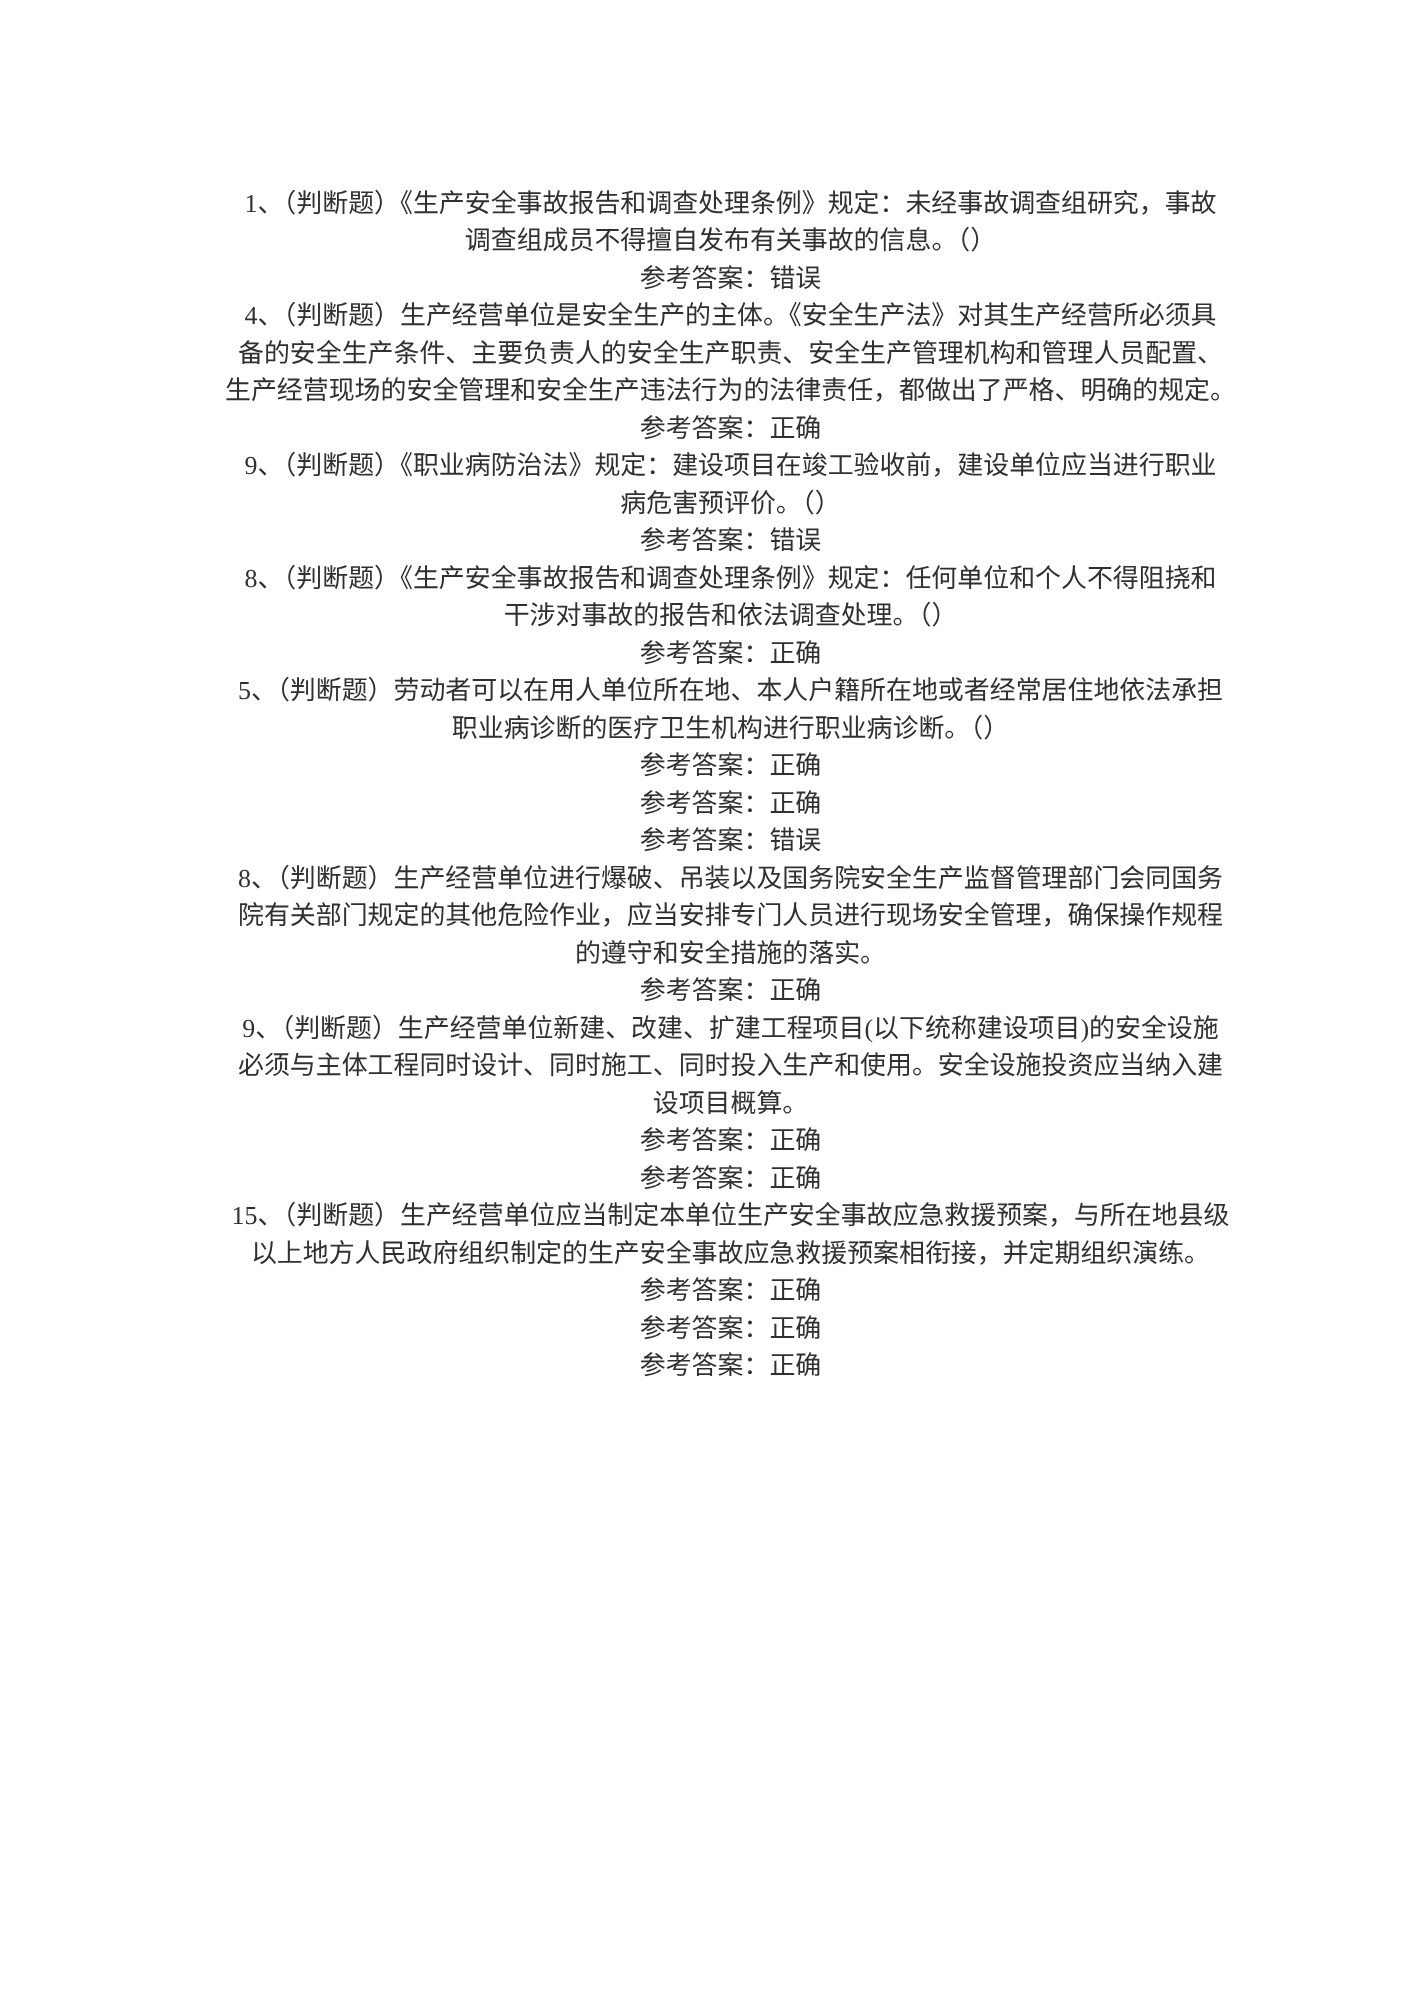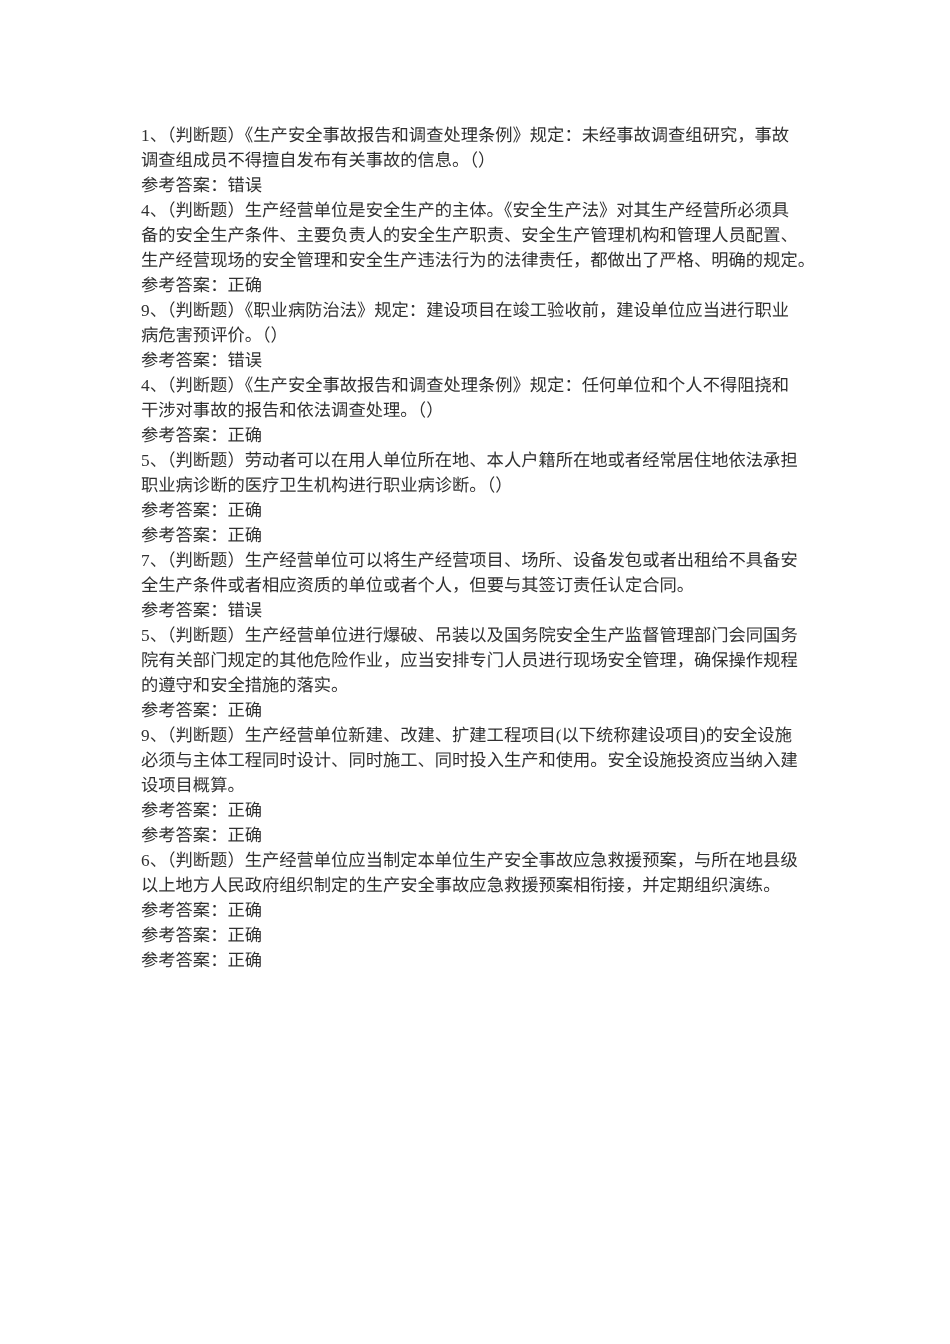--- a/index.html
+++ b/index.html
@@ -30,82 +30,80 @@
     margin: 0;
     padding: 0;
     white-space: pre-line;
     word-break: break-all;
   }
 </style>
 </head>
 <body style="background: rgb(255, 255, 255);">
 
 <div class="page">
-  <div class="doc-body" style="color: rgb(48, 48, 48);">
+  <div class="doc-body" style="color: rgb(48, 48, 48); text-align: center;">
   <section class="question">
     <p class="q-text">1、（判断题）《生产安全事故报告和调查处理条例》规定：未经事故调查组研究，事故
 调查组成员不得擅自发布有关事故的信息。（）</p>
     <p class="answer-line"><span class="answer-label">参考答案：</span><span class="answer-value">错误</span></p>
   </section>
 
   <section class="question">
     <p class="q-text">4、（判断题）生产经营单位是安全生产的主体。《安全生产法》对其生产经营所必须具
 备的安全生产条件、主要负责人的安全生产职责、安全生产管理机构和管理人员配置、
 生产经营现场的安全管理和安全生产违法行为的法律责任，都做出了严格、明确的规定。</p>
     <p class="answer-line"><span class="answer-label">参考答案：</span><span class="answer-value">正确</span></p>
   </section>
 
   <section class="question">
     <p class="q-text">9、（判断题）《职业病防治法》规定：建设项目在竣工验收前，建设单位应当进行职业
 病危害预评价。（）</p>
     <p class="answer-line"><span class="answer-label">参考答案：</span><span class="answer-value">错误</span></p>
   </section>
 
   <section class="question">
-    <p class="q-text">4、（判断题）《生产安全事故报告和调查处理条例》规定：任何单位和个人不得阻挠和
+    <p class="q-text">8、（判断题）《生产安全事故报告和调查处理条例》规定：任何单位和个人不得阻挠和
 干涉对事故的报告和依法调查处理。（）</p>
     <p class="answer-line"><span class="answer-label">参考答案：</span><span class="answer-value">正确</span></p>
   </section>
 
   <section class="question">
     <p class="q-text">5、（判断题）劳动者可以在用人单位所在地、本人户籍所在地或者经常居住地依法承担
 职业病诊断的医疗卫生机构进行职业病诊断。（）</p>
     <p class="answer-line"><span class="answer-label">参考答案：</span><span class="answer-value">正确</span></p>
   </section>
 
   <section class="question">
     <p class="answer-line"><span class="answer-label">参考答案：</span><span class="answer-value">正确</span></p>
   </section>
 
   <section class="question">
-    <p class="q-text">7、（判断题）生产经营单位可以将生产经营项目、场所、设备发包或者出租给不具备安
-全生产条件或者相应资质的单位或者个人，但要与其签订责任认定合同。</p>
     <p class="answer-line"><span class="answer-label">参考答案：</span><span class="answer-value">错误</span></p>
   </section>
 
   <section class="question">
-    <p class="q-text">5、（判断题）生产经营单位进行爆破、吊装以及国务院安全生产监督管理部门会同国务
+    <p class="q-text">8、（判断题）生产经营单位进行爆破、吊装以及国务院安全生产监督管理部门会同国务
 院有关部门规定的其他危险作业，应当安排专门人员进行现场安全管理，确保操作规程
 的遵守和安全措施的落实。</p>
     <p class="answer-line"><span class="answer-label">参考答案：</span><span class="answer-value">正确</span></p>
   </section>
 
   <section class="question">
     <p class="q-text">9、（判断题）生产经营单位新建、改建、扩建工程项目(以下统称建设项目)的安全设施
 必须与主体工程同时设计、同时施工、同时投入生产和使用。安全设施投资应当纳入建
 设项目概算。</p>
     <p class="answer-line"><span class="answer-label">参考答案：</span><span class="answer-value">正确</span></p>
   </section>
 
   <section class="question">
     <p class="answer-line"><span class="answer-label">参考答案：</span><span class="answer-value">正确</span></p>
   </section>
 
   <section class="question">
-    <p class="q-text">6、（判断题）生产经营单位应当制定本单位生产安全事故应急救援预案，与所在地县级
+    <p class="q-text">15、（判断题）生产经营单位应当制定本单位生产安全事故应急救援预案，与所在地县级
 以上地方人民政府组织制定的生产安全事故应急救援预案相衔接，并定期组织演练。</p>
     <p class="answer-line"><span class="answer-label">参考答案：</span><span class="answer-value">正确</span></p>
   </section>
 
   <section class="question">
     <p class="answer-line"><span class="answer-label">参考答案：</span><span class="answer-value">正确</span></p>
   </section>
 
   <section class="question">
     <p class="answer-line"><span class="answer-label">参考答案：</span><span class="answer-value">正确</span></p>

